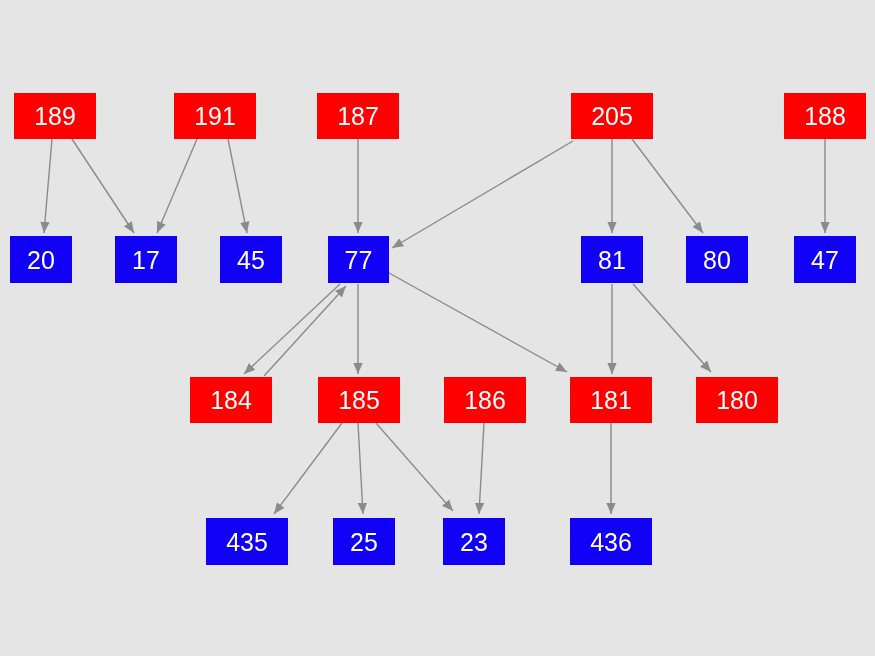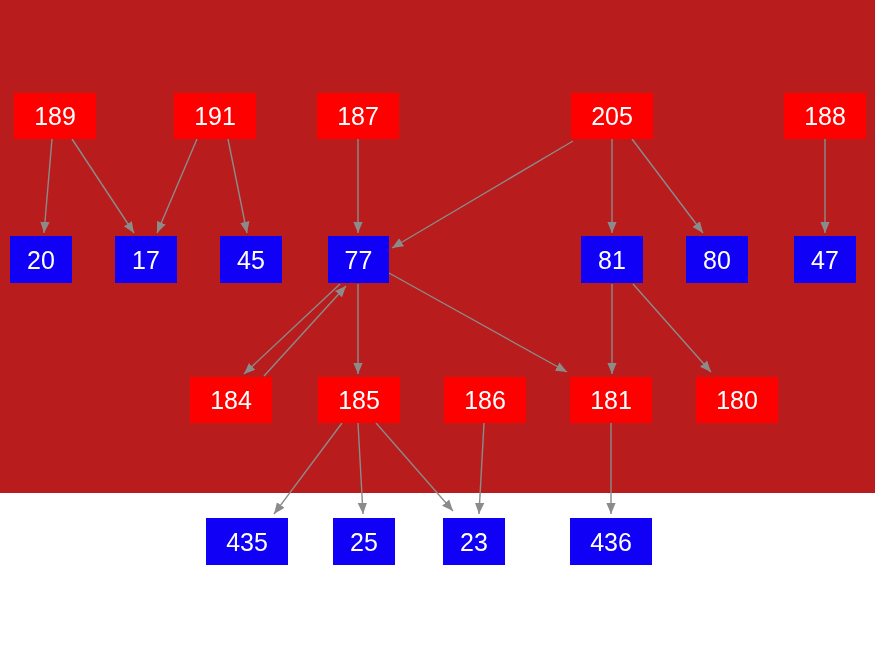--- a/index.html
+++ b/index.html
@@ -7,22 +7,22 @@
     padding: 0;
     background: #ffffff;
     width: 875px;
     height: 656px;
     overflow: hidden;
     font-family: "Liberation Sans", sans-serif;
   }
   .canvas-wrap {
     position: relative;
     width: 875px;
-    height: 493px;
-    background: #b91c1c;
+    height: 656px;
+    background: #e5e5e5;
   }
   svg { display: block; }
   .node-rect { shape-rendering: crispEdges; }
   .node-label {
     font-family: "Liberation Sans", sans-serif;
     font-size: 25px;
     fill: #ffffff;
     text-anchor: middle;
     user-select: none;
   }

